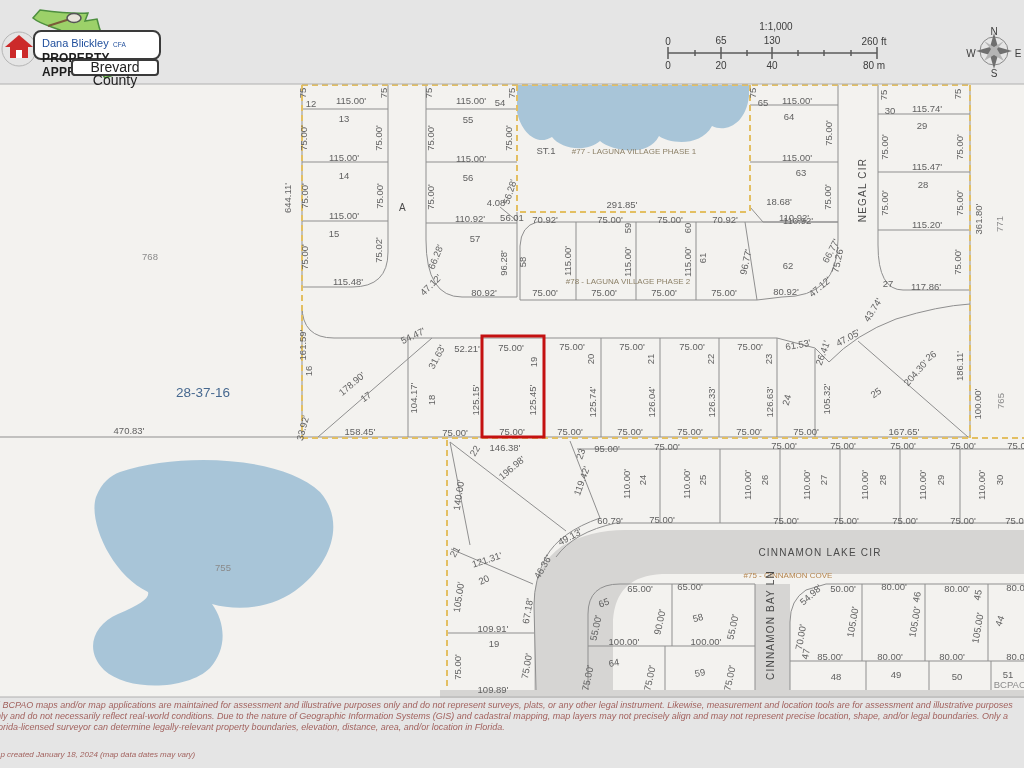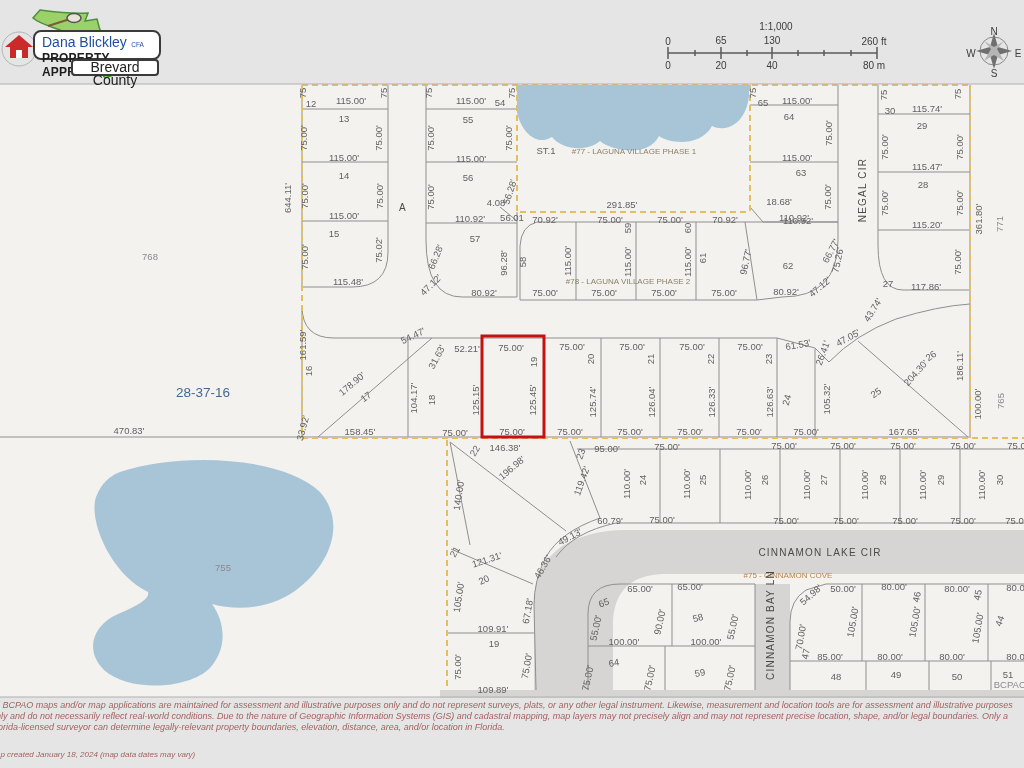--- a/index.html
+++ b/index.html
@@ -8,21 +8,21 @@
   svg{position:absolute;left:0;top:0;}
   text.lbl{font-family:"Liberation Sans",sans-serif;font-size:9.5px;fill:#616161;text-anchor:middle;}
   text.plat{fill:#8d8168;font-size:8px;}
   text.plat2{fill:#b5854e;font-size:8px;}
   text.street{fill:#4a4a4a;font-size:10px;letter-spacing:1.2px;}
   text.sec{fill:#46688f;font-size:13.5px;}
   text.ref{fill:#8a8a8a;}
   text.hdr{fill:#3c3c3c;font-size:10px;}
   .logo-box{position:absolute;left:33px;top:30px;width:128px;height:30px;border:2px solid #3a3a3a;
             border-radius:8px;background:#fff;padding:1px 0 0 7px;box-sizing:border-box;}
-  .logo-name{font-size:14px;color:#1f4e9c;}
+  .logo-name{font-size:11px;color:#1f4e9c;}
   .logo-cfa{font-size:6.5px;color:#1f4e9c;}
   .logo-title{font-size:12px;font-weight:bold;color:#1d1d1d;letter-spacing:.2px;}
   .county-box{position:absolute;left:71px;top:59px;width:84px;height:13px;border:2px solid #3a3a3a;
               border-radius:4px;background:#fff;font-size:14px;color:#222;text-align:center;line-height:13px;}
   .footer-line{position:absolute;left:-4px;width:1060px;white-space:nowrap;overflow:hidden;
                font-style:italic;font-size:9px;color:#a2625e;}
   #f1{top:700px;} #f2{top:711px;} #f3{top:722px;}
   #f4{top:750px;font-size:8px;}
 </style>
 </head>

